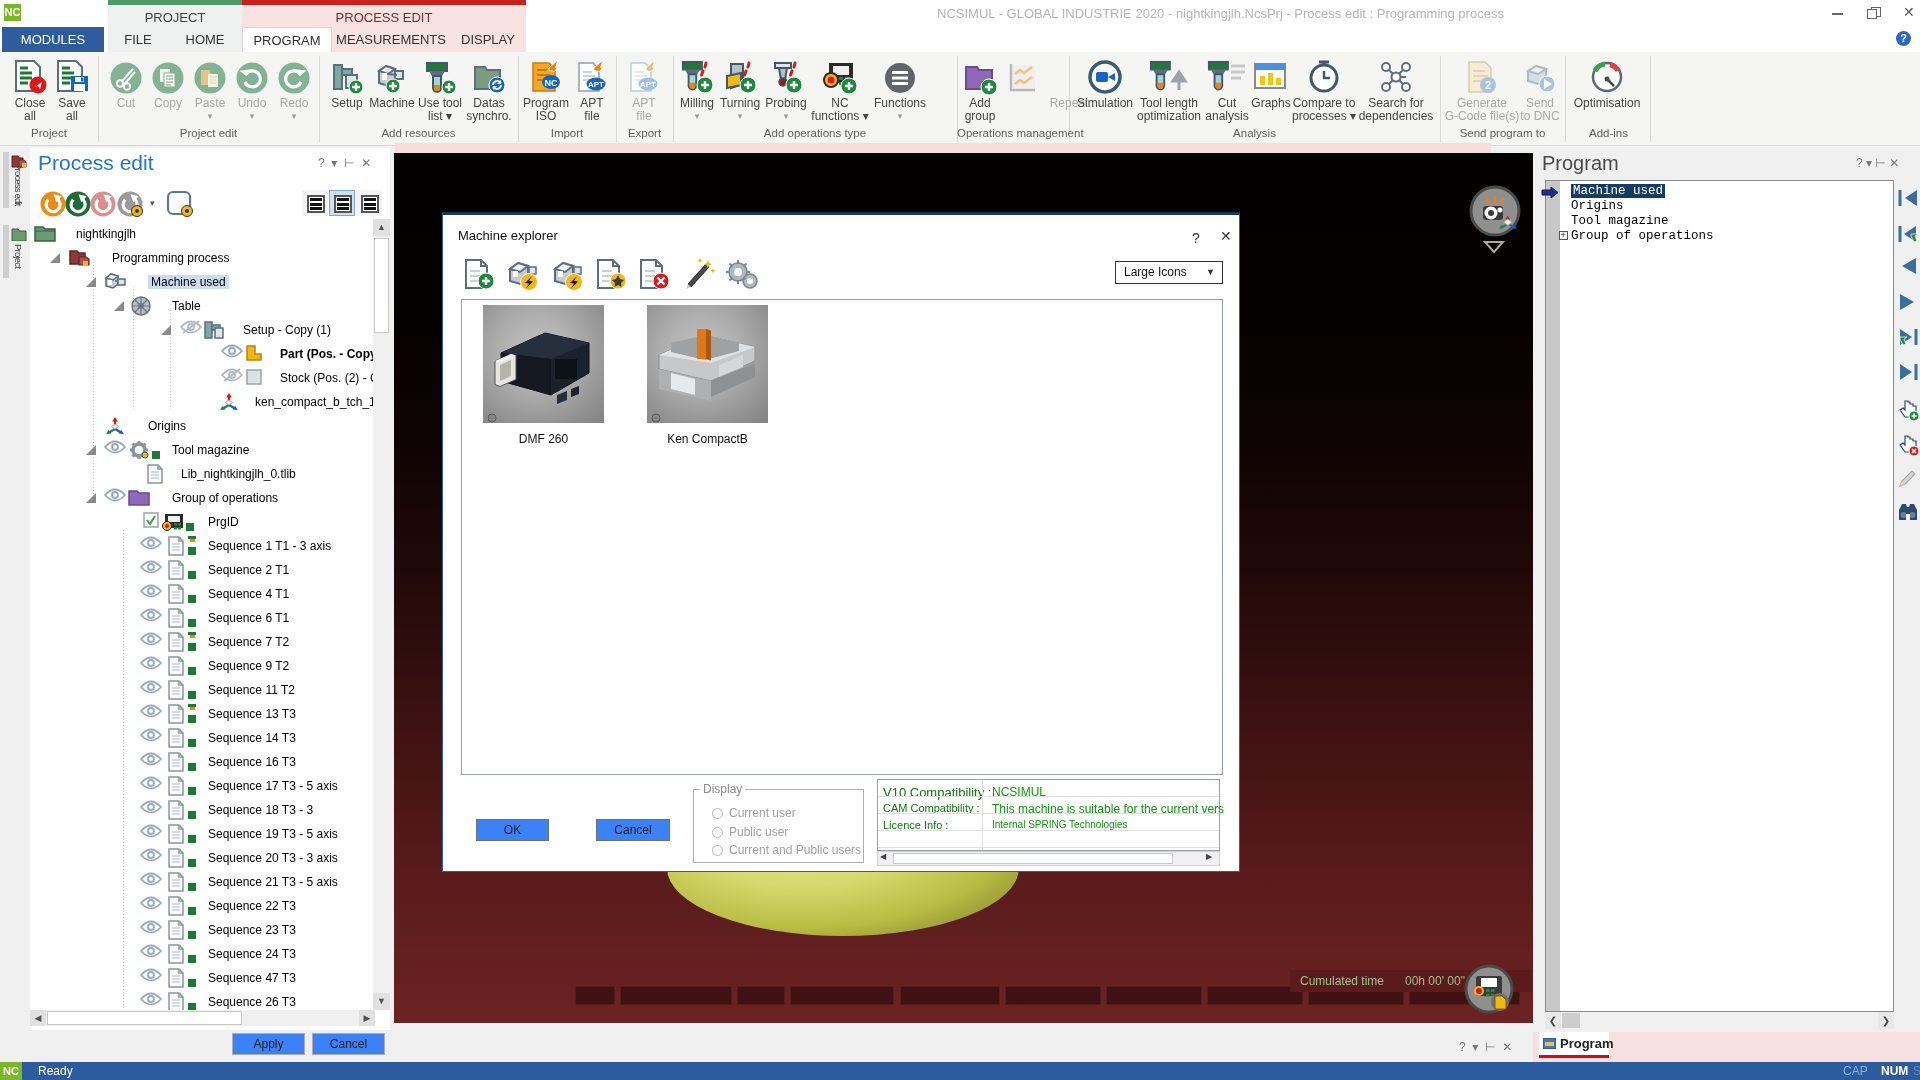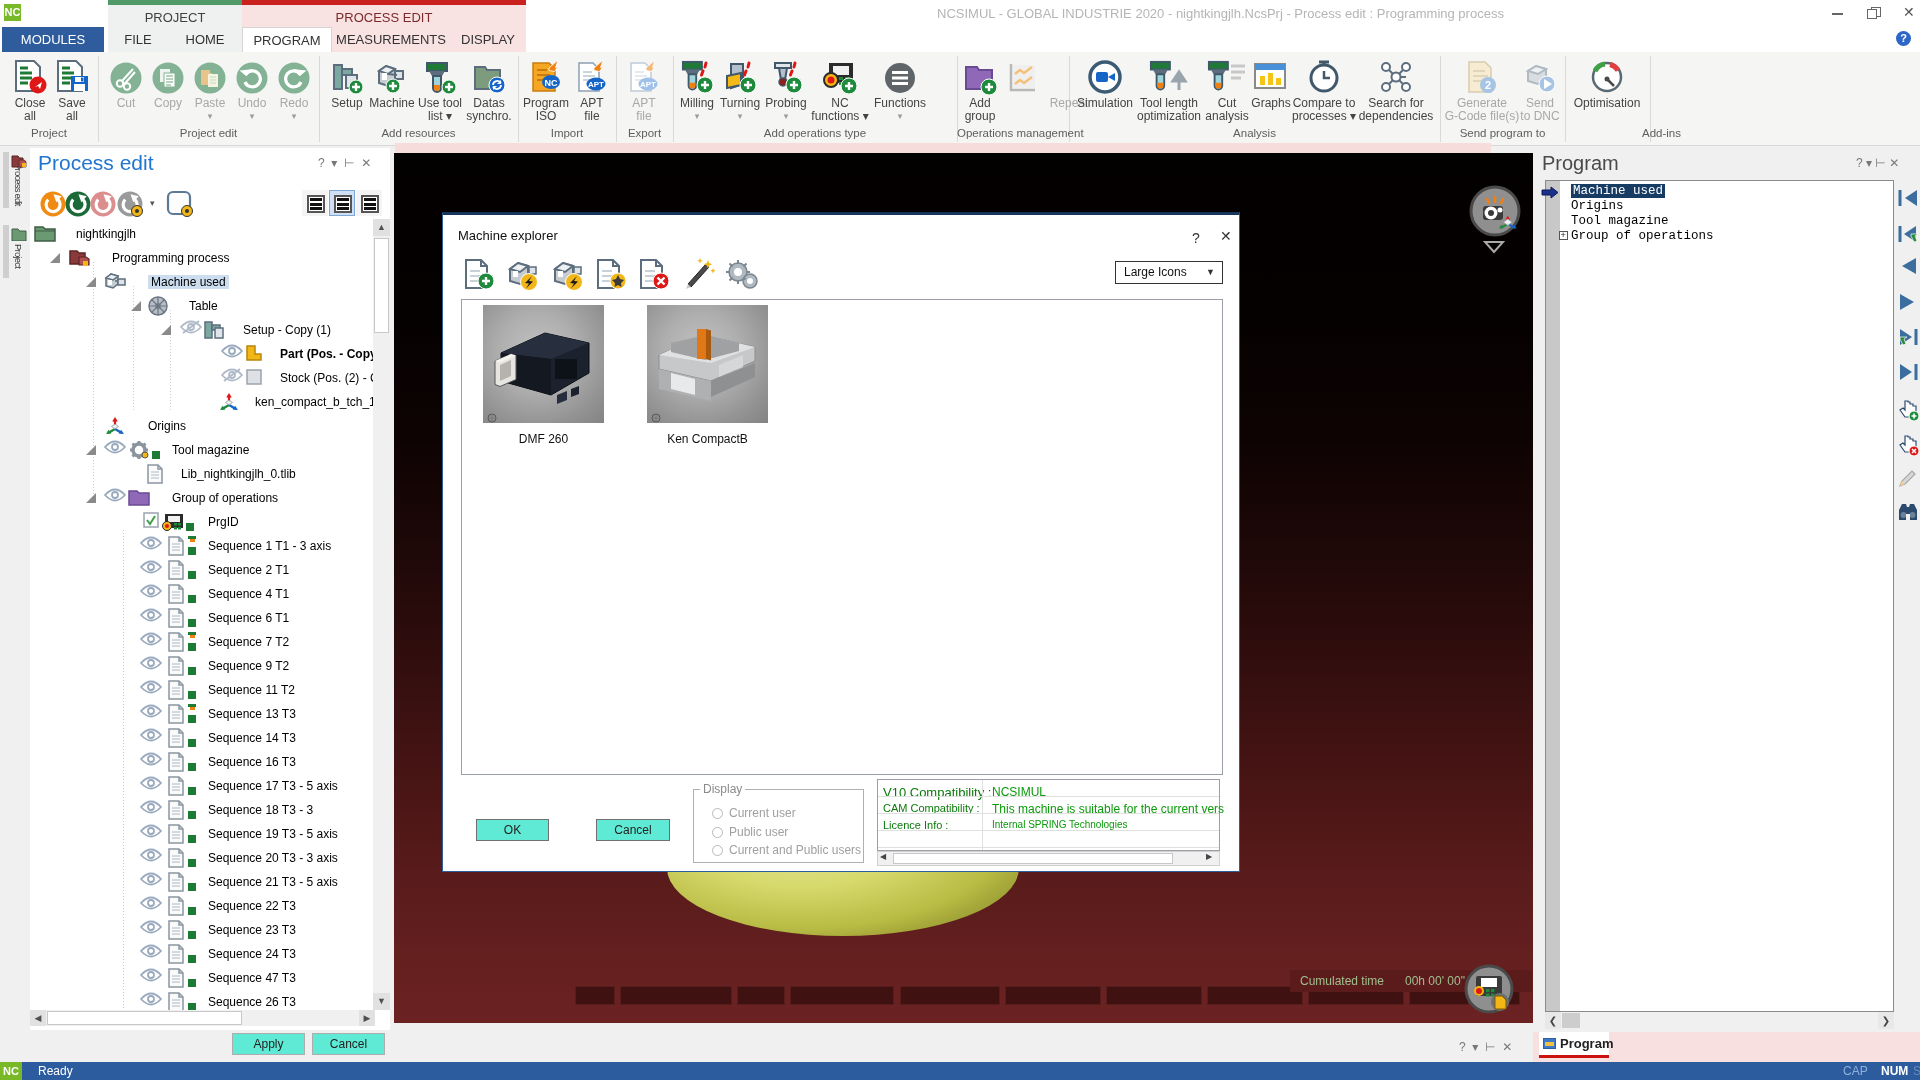--- a/index.html
+++ b/index.html
@@ -5,21 +5,21 @@
 *{margin:0;padding:0;box-sizing:border-box}
 html,body{width:1920px;height:1080px;overflow:hidden;font-family:"Liberation Sans",sans-serif;background:#f0f0f0}
 .ab{position:absolute}
 #stage{position:relative;width:1920px;height:1080px;background:#f0f0f0}
 .lbl{font-size:12px;color:#444;text-align:center;line-height:13px}
 .lbl.dis{color:#a8a8a8}
 .grplbl{font-size:11.5px;color:#5e5e5e;text-align:center;white-space:nowrap}
 .sep{width:1px;background:#d9d9d9;top:56px;height:86px}
 .tr{position:absolute;height:24px;font-size:12px;color:#000;white-space:nowrap;overflow:hidden}
 .tr span.t{position:absolute;top:5px}
-.btn{position:absolute;background:#5eead4;border:1px solid #adadad;font-size:12px;color:#222;text-align:center}
+.btn{position:absolute;background:#3b82f6;border:1px solid #adadad;font-size:12px;color:#222;text-align:center}
 .mono{font-family:"Liberation Mono",monospace}
 </style>
 </head>
 <body>
 <div id="stage">
 
 <div class="ab" style="left:0;top:0;width:1920px;height:52px;background:#ffffff"></div>
 <div class="ab" style="left:108px;top:0;width:134px;height:52px;background:#eef1ef"></div>
 <div class="ab" style="left:242px;top:0;width:284px;height:52px;background:#f9e2e2"></div>
 <div class="ab" style="left:108px;top:0;width:134px;height:5px;background:#4f9a68"></div>
@@ -56,21 +56,21 @@
 
 <div class="ab grplbl" style="left:0;top:127px;width:98px">Project</div>
 <div class="ab grplbl" style="left:98px;top:127px;width:221px">Project edit</div>
 <div class="ab grplbl" style="left:319px;top:127px;width:199px">Add resources</div>
 <div class="ab grplbl" style="left:518px;top:127px;width:98px">Import</div>
 <div class="ab grplbl" style="left:616px;top:127px;width:57px">Export</div>
 <div class="ab grplbl" style="left:673px;top:127px;width:284px">Add operations type</div>
 <div class="ab grplbl" style="left:957px;top:127px;width:112px">Operations management</div>
 <div class="ab grplbl" style="left:1069px;top:127px;width:371px">Analysis</div>
 <div class="ab grplbl" style="left:1440px;top:127px;width:125px">Send program to</div>
-<div class="ab grplbl" style="left:1619px;top:127px;width:85px">Add-ins</div>
+<div class="ab grplbl" style="left:1566px;top:127px;width:85px">Add-ins</div>
 <div id="ribbonicons">
       <div class="ab" style="left:13px;top:60px"><svg width="34" height="34" viewBox="0 0 34 34">
           <path d="M3 1h18l6 6v24h-24z" fill="#fff" stroke="#5c6e7e" stroke-width="2"></path>
           <g stroke="#1d7a34" stroke-width="3">
             <path d="M7 8h8M7 13h12M7 18h12M7 23h8"></path>
           </g>
           <circle cx="25" cy="25" r="8.5" fill="#e01717"></circle>
           <path d="M29 22l-7 5 3-1 2 3z" fill="#fff"></path>
         </svg></div>
       <div class="ab lbl" style="left:-18px;top:97px;width:96px">Close<br>all</div>
@@ -446,21 +446,21 @@
         </div>
         <div class="ab" style="left:74px;top:2px"><svg width="24" height="18" viewBox="0 0 24 18">
             <path d="M2 6l5-4 7 2v8l-5 4-7-2z" fill="#c7ccd1" stroke="#5c6e7e" stroke-width="1.5"></path>
             <path d="M7 2l7 2-5 4-7-2z" fill="#eef1f3" stroke="#5c6e7e" stroke-width="1.5"></path>
             <rect x="4" y="8" width="4" height="5" fill="#fff"></rect>
             <path d="M14 7h7v6h-7z" fill="#dfe3e6" stroke="#5c6e7e" stroke-width="1.5"></path>
             <path d="M11 9h3" stroke="#5c6e7e" stroke-width="1.5"></path>
           </svg></div>
         <span class="t" style="left:118px;background:#cdddf0;padding:0 3px;">Machine used</span>
       </div>
-      <div class="tr" style="left:35px;top:294px;width:298px">
+      <div class="tr" style="left:18px;top:294px;width:298px">
         <div class="ab" style="left:95px;top:2px">
           <div style="margin-top:4px"><svg width="12" height="12">
               <path d="M11 1v10H1z" fill="#8a8a8a"></path>
             </svg></div>
         </div>
         <div class="ab" style="left:113px;top:2px"><svg width="21" height="21" viewBox="0 0 21 21">
             <circle cx="10" cy="10" r="9" fill="#b8bec4" stroke="#6a7684" stroke-width="1.5"></circle>
             <circle cx="10" cy="10" r="3.2" fill="#8a949e"></circle>
             <path d="M10 1v18M1 10h18M3.5 3.5l13 13M16.5 3.5l-13 13" stroke="#6a7684" stroke-width="1.2"></path>
           </svg></div>

